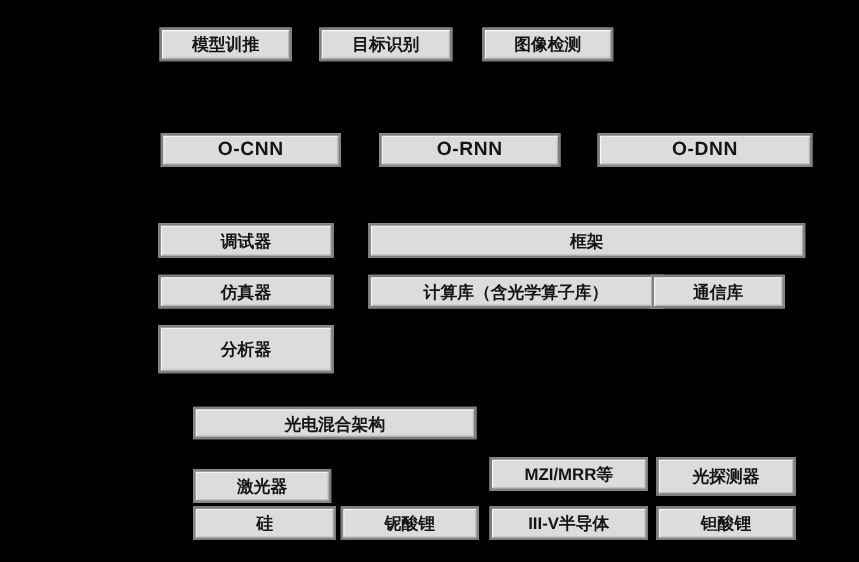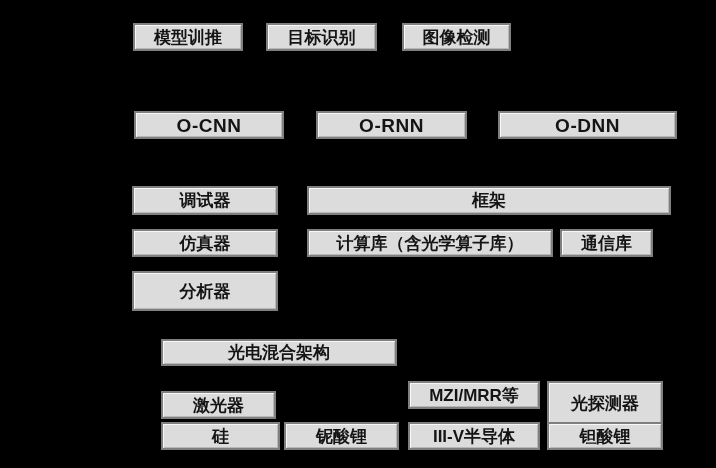--- a/index.html
+++ b/index.html
@@ -17,52 +17,52 @@
     font-family:"Liberation Sans","DejaVu Sans",sans-serif;
   }
   .box{
     position:absolute;
     box-sizing:border-box;
     background:var(--box-fill);
     border:2px solid var(--box-border);
     box-shadow:inset 1px 1px 0 rgba(255,255,255,.8), inset -1px -1px 0 rgba(140,140,140,.45);
     color:var(--text);
     display:flex;align-items:center;justify-content:center;
-    font-size:17px;font-weight:600;
+    font-size:14px;font-weight:600;
     white-space:nowrap;
     line-height:1;
   }
-  .box.model{font-size:19px;letter-spacing:.5px;}
+  .box.model{font-size:16px;letter-spacing:.5px;}
 </style>
 </head>
 <body>
 
 <div class="canvas">
 
   <div class="box" style="left:133px;top:23px;width:110px;height:28px">模型训推</div>
   <div class="box" style="left:266px;top:23px;width:111px;height:28px">目标识别</div>
   <div class="box" style="left:402px;top:23px;width:109px;height:28px">图像检测</div>
 
   <div class="box model" style="left:134px;top:111px;width:150px;height:28px">O-CNN</div>
   <div class="box model" style="left:316px;top:111px;width:151px;height:28px">O-RNN</div>
   <div class="box model" style="left:498px;top:111px;width:179px;height:28px">O-DNN</div>
 
   <div class="box" style="left:132px;top:186px;width:146px;height:29px">调试器</div>
   <div class="box" style="left:307px;top:186px;width:364px;height:29px">框架</div>
 
   <div class="box" style="left:132px;top:229px;width:146px;height:28px">仿真器</div>
   <div class="box" style="left:307px;top:229px;width:246px;height:28px">计算库（含光学算子库）</div>
-  <div class="box" style="left:560px;top:229px;width:93px;height:28px">通信库</div>
+  <div class="box" style="left:543px;top:229px;width:111px;height:28px">通信库</div>
 
   <div class="box" style="left:132px;top:271px;width:146px;height:40px">分析器</div>
 
   <div class="box" style="left:161px;top:339px;width:236px;height:27px">光电混合架构</div>
 
   <div class="box" style="left:161px;top:391px;width:115px;height:28px">激光器</div>
   <div class="box" style="left:408px;top:381px;width:132px;height:28px">MZI/MRR等</div>
-  <div class="box" style="left:547px;top:381px;width:116px;height:44px">光探测器</div>
+  <div class="box" style="left:547px;top:381px;width:116px;height:32px">光探测器</div>
 
   <div class="box" style="left:161px;top:422px;width:119px;height:28px">硅</div>
   <div class="box" style="left:284px;top:422px;width:115px;height:28px">铌酸锂</div>
   <div class="box" style="left:408px;top:422px;width:132px;height:28px">III-V半导体</div>
   <div class="box" style="left:547px;top:422px;width:116px;height:28px">钽酸锂</div>
 
 </div>
 
 </body></html>

